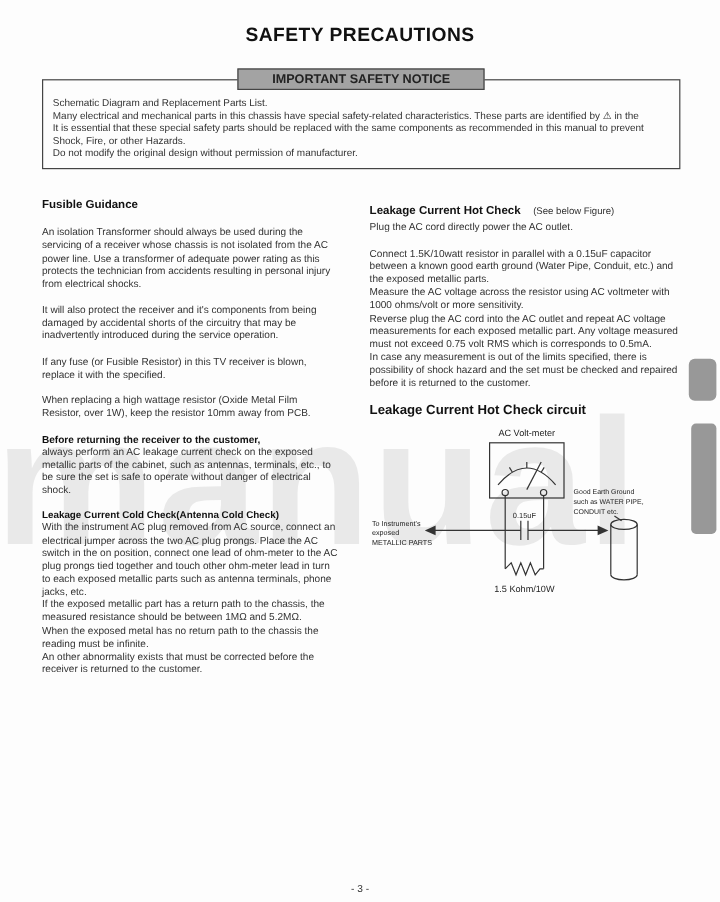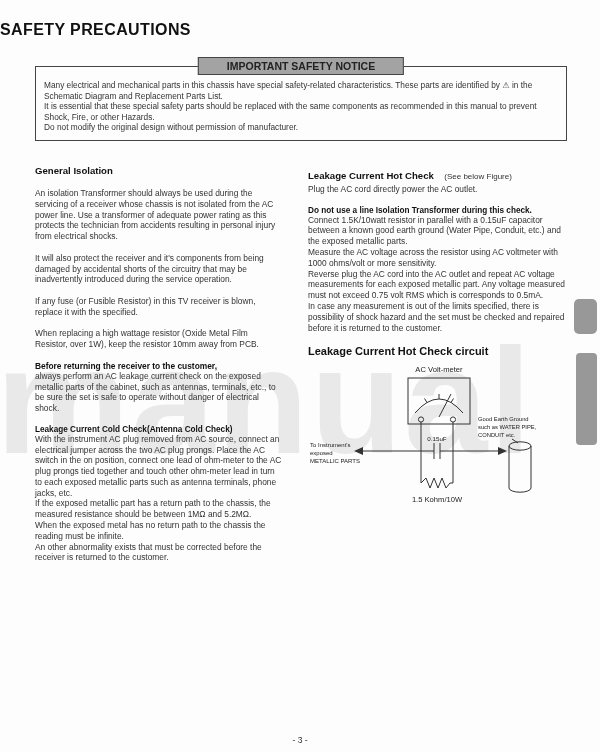--- a/index.html
+++ b/index.html
@@ -1,21 +1,21 @@
 <!DOCTYPE html>
 <html><head>
 <meta charset="utf-8">
 <style>
   html,body{margin:0;padding:0;}
   body{width:600px;height:752px;background:#fdfdfd;font-family:"Liberation Sans",sans-serif;color:#222;position:relative;overflow:hidden;}
   .content{position:relative;z-index:2;}
   .watermark-text{position:absolute;z-index:1;top:326px;left:-4px;font-size:150px;line-height:150px;font-weight:bold;letter-spacing:2px;color:rgba(90,90,90,0.12);white-space:nowrap;pointer-events:none;}
   .wm-dot{position:absolute;z-index:1;left:574px;top:299px;width:23px;height:35px;background:#989898;border-radius:5px;}
   .wm-bar{position:absolute;z-index:1;left:576px;top:353px;width:21px;height:92px;background:#989898;border-radius:4px;}
-  .page-title{padding-top:21px;font-size:16px;font-weight:bold;letter-spacing:0.4px;color:#111;}
+  .page-title{text-align:center;padding-top:21px;font-size:16px;font-weight:bold;letter-spacing:0.4px;color:#111;}
   .notice{position:relative;margin:27px 33px 0 35px;}
   .notice-title-box{position:absolute;top:-9px;left:50%;transform:translateX(-50%);border:1px solid #444;background:#a3a3a3;padding:2px 28px;font-size:10.5px;font-weight:bold;white-space:nowrap;}
   .notice-body{border:1px solid #444;padding:13px 8px 7px 8px;font-size:8.3px;line-height:10.6px;color:#333;}
   .columns{display:flex;margin:24px 30px 0 35px;gap:26px;align-items:flex-start;}
   .col-left{width:247px;flex:none;}
   .col-right{width:262px;flex:none;}
   .h-section{font-size:9.6px;font-weight:bold;color:#111;margin:0 0 12px 0;}
   .h-sub{font-size:8.4px;font-weight:bold;color:#111;margin:0;}
   .h-sub-sm{font-size:8.2px;font-weight:bold;color:#111;margin:0;}
   .p{font-size:8.4px;line-height:10.8px;color:#333;margin:0 0 10.8px 0;}
@@ -34,52 +34,51 @@
 <div class="watermark-text">manual</div>
 <div class="wm-dot"></div>
 <div class="wm-bar"></div>
 
 <div class="content">
   <div class="page-title">SAFETY PRECAUTIONS</div>
 
   <div class="notice">
     <div class="notice-title-box">IMPORTANT SAFETY NOTICE</div>
     <div class="notice-body">
+      <div>Schematic Diagram and Replacement Parts List.</div>
       <div>Many electrical and mechanical parts in this chassis have special safety-related characteristics. These parts are identified by ⚠ in the</div>
-      <div>Schematic Diagram and Replacement Parts List.</div>
       <div>It is essential that these special safety parts should be replaced with the same components as recommended in this manual to prevent</div>
       <div>Shock, Fire, or other Hazards.</div>
       <div>Do not modify the original design without permission of manufacturer.</div>
     </div>
   </div>
 
   <div class="columns">
 
     <div class="col-left">
-      <div class="h-section">General Isolation</div>
+      <div class="h-section">Fusible Guidance</div>
       <p class="p">An isolation Transformer should always be used during the servicing of a receiver whose chassis is not isolated from the AC power line. Use a transformer of adequate power rating as this protects the technician from accidents resulting in personal injury from electrical shocks.</p>
       <p class="p">It will also protect the receiver and it's components from being damaged by accidental shorts of the circuitry that may be inadvertently introduced during the service operation.</p>
       <p class="p">If any fuse (or Fusible Resistor) in this TV receiver is blown, replace it with the specified.</p>
       <p class="p">When replacing a high wattage resistor (Oxide Metal Film Resistor, over 1W), keep the resistor 10mm away from PCB.</p>
       <div class="h-sub">Before returning the receiver to the customer,</div>
       <p class="p">always perform an AC leakage current check on the exposed metallic parts of the cabinet, such as antennas, terminals, etc., to be sure the set is safe to operate without danger of electrical shock.</p>
       <div class="h-sub-sm">Leakage Current Cold Check(Antenna Cold Check)</div>
       <p class="p p0m">With the instrument AC plug removed from AC source, connect an electrical jumper across the two AC plug prongs. Place the AC switch in the on position, connect one lead of ohm-meter to the AC plug prongs tied together and touch other ohm-meter lead in turn to each exposed metallic parts such as antenna terminals, phone jacks, etc.</p>
       <p class="p p0m">If the exposed metallic part has a return path to the chassis, the measured resistance should be between 1MΩ and 5.2MΩ.</p>
       <p class="p p0m">When the exposed metal has no return path to the chassis the reading must be infinite.</p>
       <p class="p p0m">An other abnormality exists that must be corrected before the receiver is returned to the customer.</p>
     </div>
 
     <div class="col-right">
       <div class="hot-heading">
         <span class="h-inline">Leakage Current Hot Check</span>
         <span class="note-small">(See below Figure)</span>
       </div>
       <p class="p">Plug the AC cord directly power the AC outlet.</p>
-      <div class="h-sub-sm">Do not use a line Isolation Transformer during this check.</div>
       <p class="p p0m">Connect 1.5K/10watt resistor in parallel with a 0.15uF capacitor between a known good earth ground (Water Pipe, Conduit, etc.) and the exposed metallic parts.</p>
       <p class="p p0m">Measure the AC voltage across the resistor using AC voltmeter with 1000 ohms/volt or more sensitivity.</p>
       <p class="p p0m">Reverse plug the AC cord into the AC outlet and repeat AC voltage measurements for each exposed metallic part. Any voltage measured must not exceed 0.75 volt RMS which is corresponds to 0.5mA.</p>
       <p class="p">In case any measurement is out of the limits specified, there is possibility of shock hazard and the set must be checked and repaired before it is returned to the customer.</p>
       <div class="circuit-heading">Leakage Current Hot Check circuit</div>
 
       <svg class="diagram" width="262" height="170" viewBox="0 0 262 170">
         <text x="131" y="11" font-size="7.6" text-anchor="middle">AC Volt-meter</text>
         <g stroke="#333" fill="none" stroke-width="1">
           <rect x="100" y="17" width="62" height="46"></rect>

